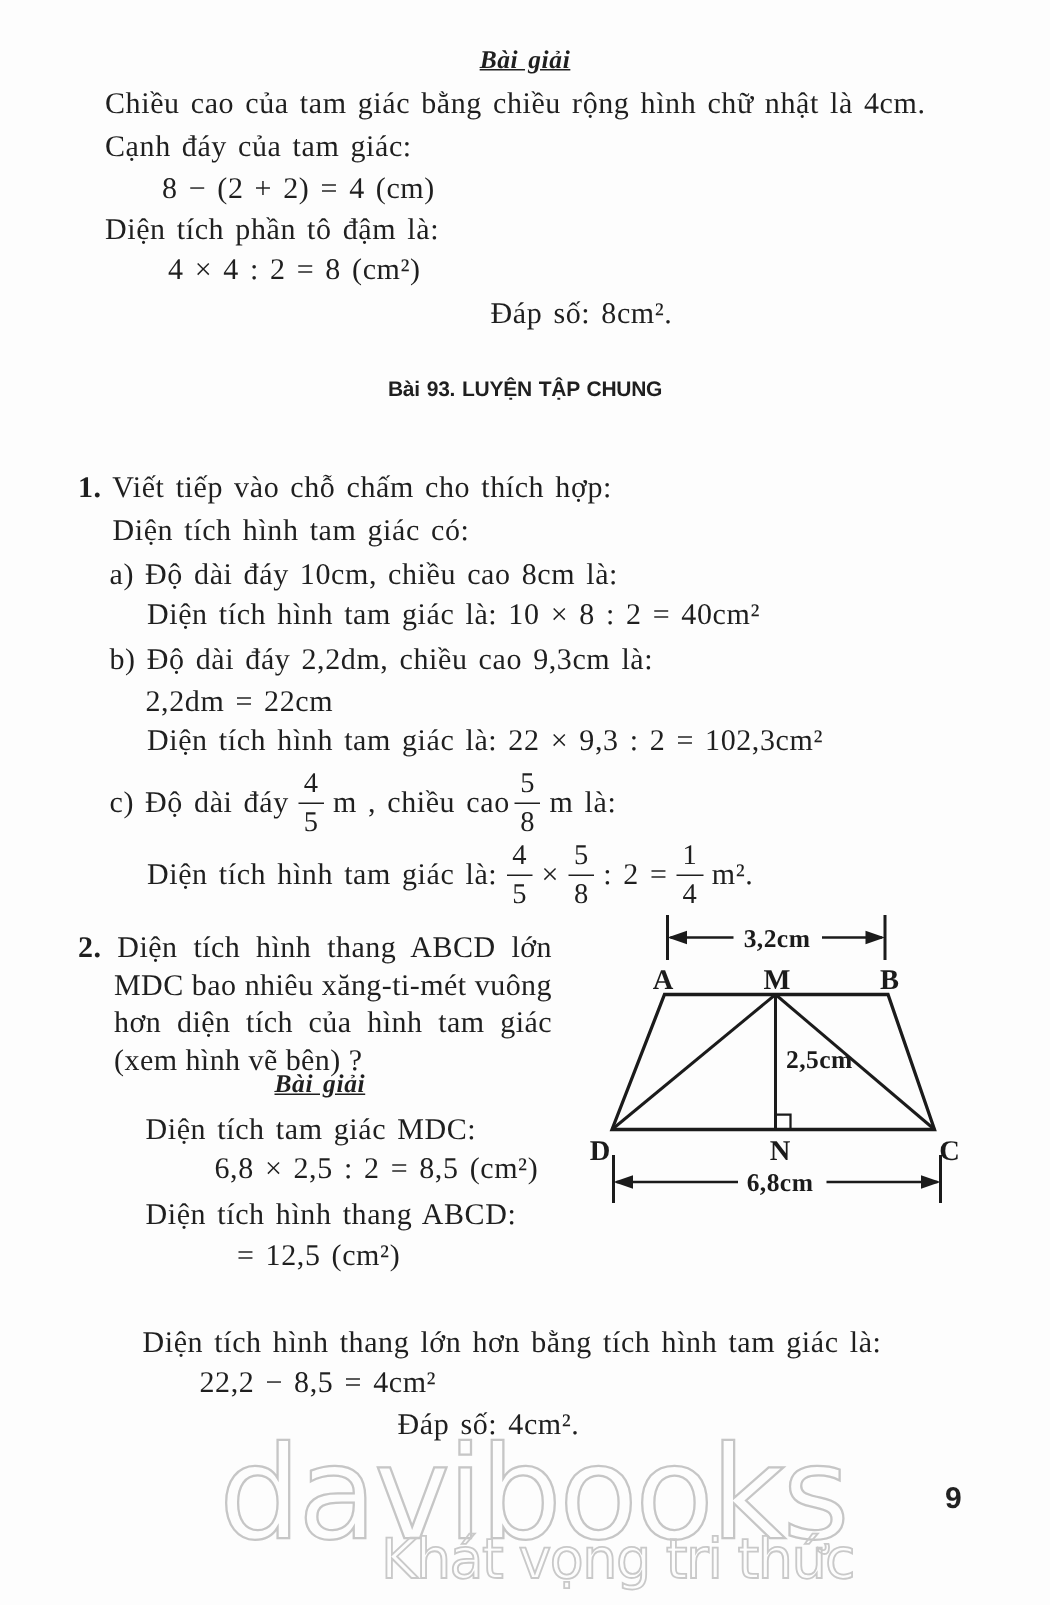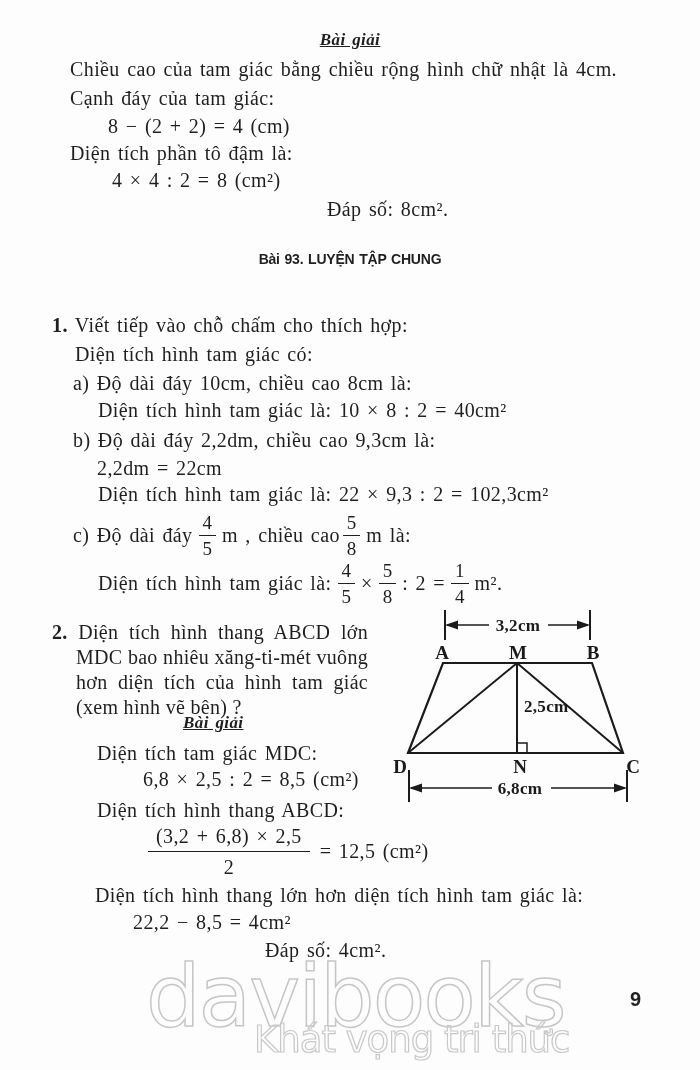--- a/index.html
+++ b/index.html
@@ -150,26 +150,22 @@
     </g>
     <text class="dlabel" x="130" y="192" text-anchor="middle">6,8cm</text>
   </svg>
 
   <div class="line bi" style="left:183px;top:713px">Bài giải</div>
   <div class="line" style="left:97px;top:742px">Diện tích tam giác MDC:</div>
   <div class="line" style="left:143px;top:768px">6,8 × 2,5 : 2 = 8,5 (cm²)</div>
   <div class="line" style="left:97px;top:799px">Diện tích hình thang ABCD:</div>
 
   <div class="line flexrow" style="left:148px;top:826px">
-    <span class="bigfrac">
-      <span class="fr-n">(3,2 + 6,8) × 2,5</span>
-      <span class="fr-d">2</span>
-    </span>
     <span style="margin-left:10px">= 12,5 (cm²)</span>
   </div>
 
-  <div class="line" style="left:95px;top:884px">Diện tích hình thang lớn hơn diện tích hình tam giác là:</div>
+  <div class="line" style="left:95px;top:884px">Diện tích hình thang lớn hơn bằng tích hình tam giác là:</div>
   <div class="line" style="left:133px;top:911px">22,2 − 8,5 = 4cm²</div>
   <div class="line" style="left:265px;top:939px">Đáp số: 4cm².</div>
 
   <div class="pagenum">9</div>
 
 </div>
 
 </body></html>

